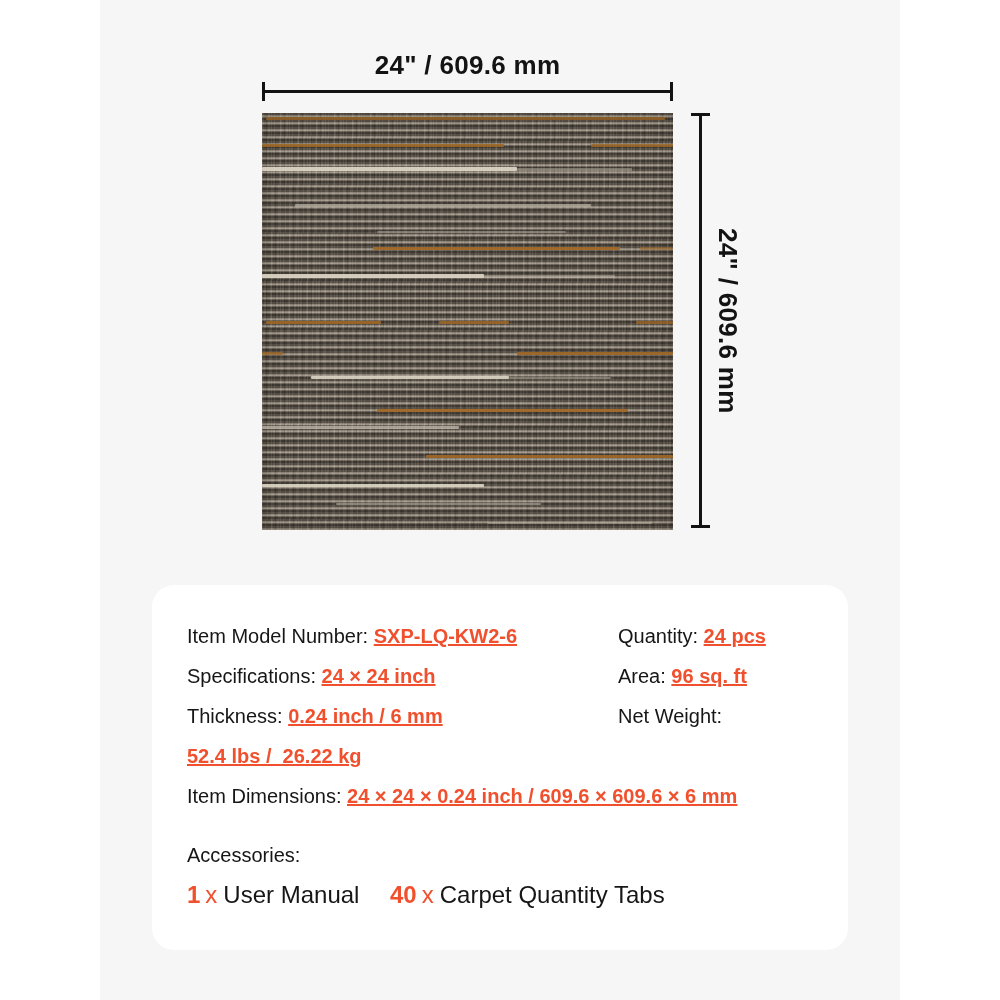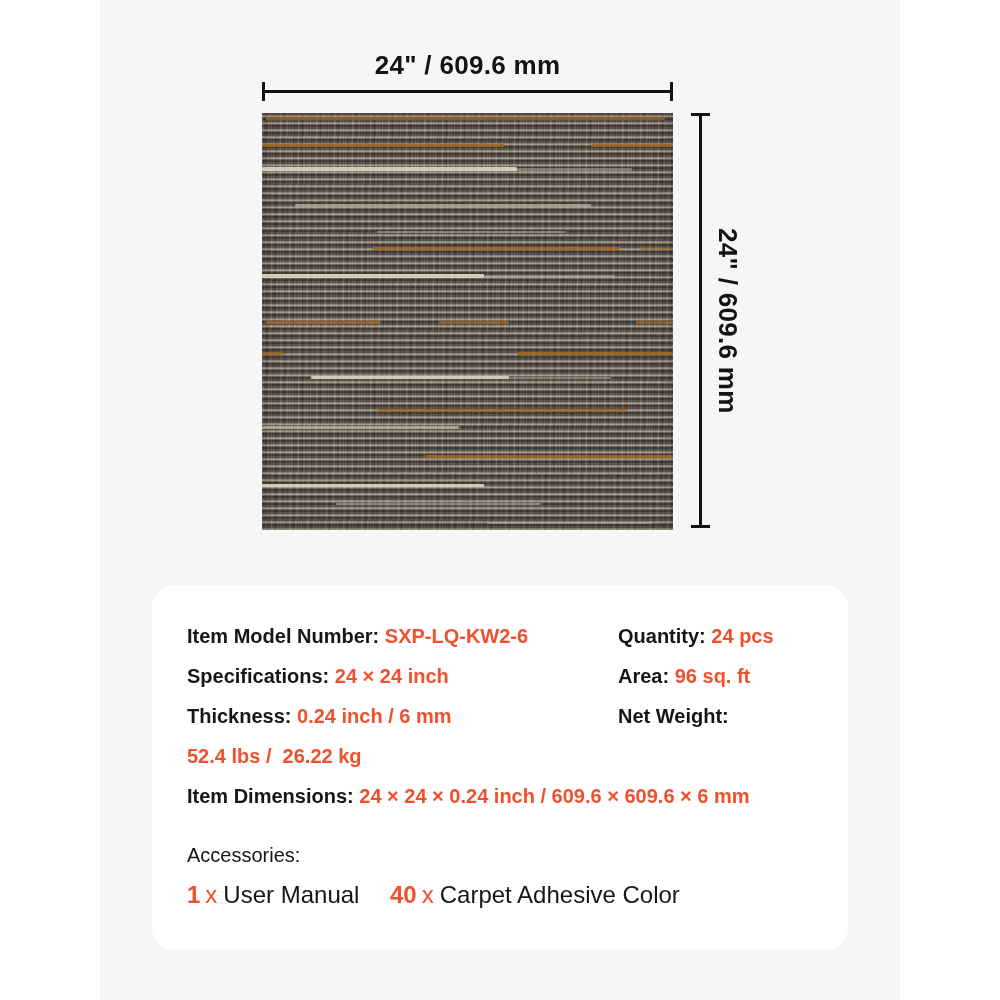--- a/index.html
+++ b/index.html
@@ -34,22 +34,22 @@
         #403a33 5px, #403a33 7px);
     box-shadow:inset 0 0 18px rgba(30,25,18,0.25);}
   .stripe{position:absolute;border-radius:1px;}
 
   
   .spec-card{position:absolute;left:52px;top:585px;width:696px;height:365px;background:#ffffff;
     border-radius:22px;box-sizing:border-box;padding:31px 35px 0 35px;color:#161616;}
   .spec-row{display:flex;height:40px;line-height:40px;font-size:20px;white-space:pre;}
   .cell-l{width:431px;}
   .cell-r{flex:1;}
-  .lbl{color:#161616;font-weight:700;}
-  .val{color:#f0502d;font-weight:700;}
+  .lbl{color:#161616;font-weight:400;}
+  .val{color:#f0502d;font-weight:700;text-decoration:underline;}
   .acc-title{margin-top:19px;height:40px;line-height:40px;font-size:20px;}
   .acc-row{display:flex;height:40px;line-height:40px;font-size:24px;white-space:pre;}
   .acc-item{display:inline-block;}
   .acc-item.first{width:203px;}
   .qty{color:#f0502d;font-weight:700;}
   .times{color:#f0502d;font-weight:400;margin:0 6px 0 5px;}
   .acc-name{color:#161616;font-weight:400;}
 </style>
 </head>
 <body>
@@ -113,17 +113,17 @@
     </div>
 
     <div class="spec-row">
       <div><span class="lbl">Item Dimensions: </span><span class="val">24 × 24 × 0.24 inch / 609.6 × 609.6 × 6 mm</span></div>
     </div>
 
     <div class="acc-title">Accessories:</div>
 
     <div class="acc-row">
       <span class="acc-item first"><span class="qty">1</span><span class="times">x</span><span class="acc-name">User Manual</span></span>
-      <span class="acc-item"><span class="qty">40</span><span class="times">x</span><span class="acc-name">Carpet Adhesive Color</span></span>
+      <span class="acc-item"><span class="qty">40</span><span class="times">x</span><span class="acc-name">Carpet Quantity Tabs</span></span>
     </div>
 
   </div>
 </div>
 
 </body></html>

